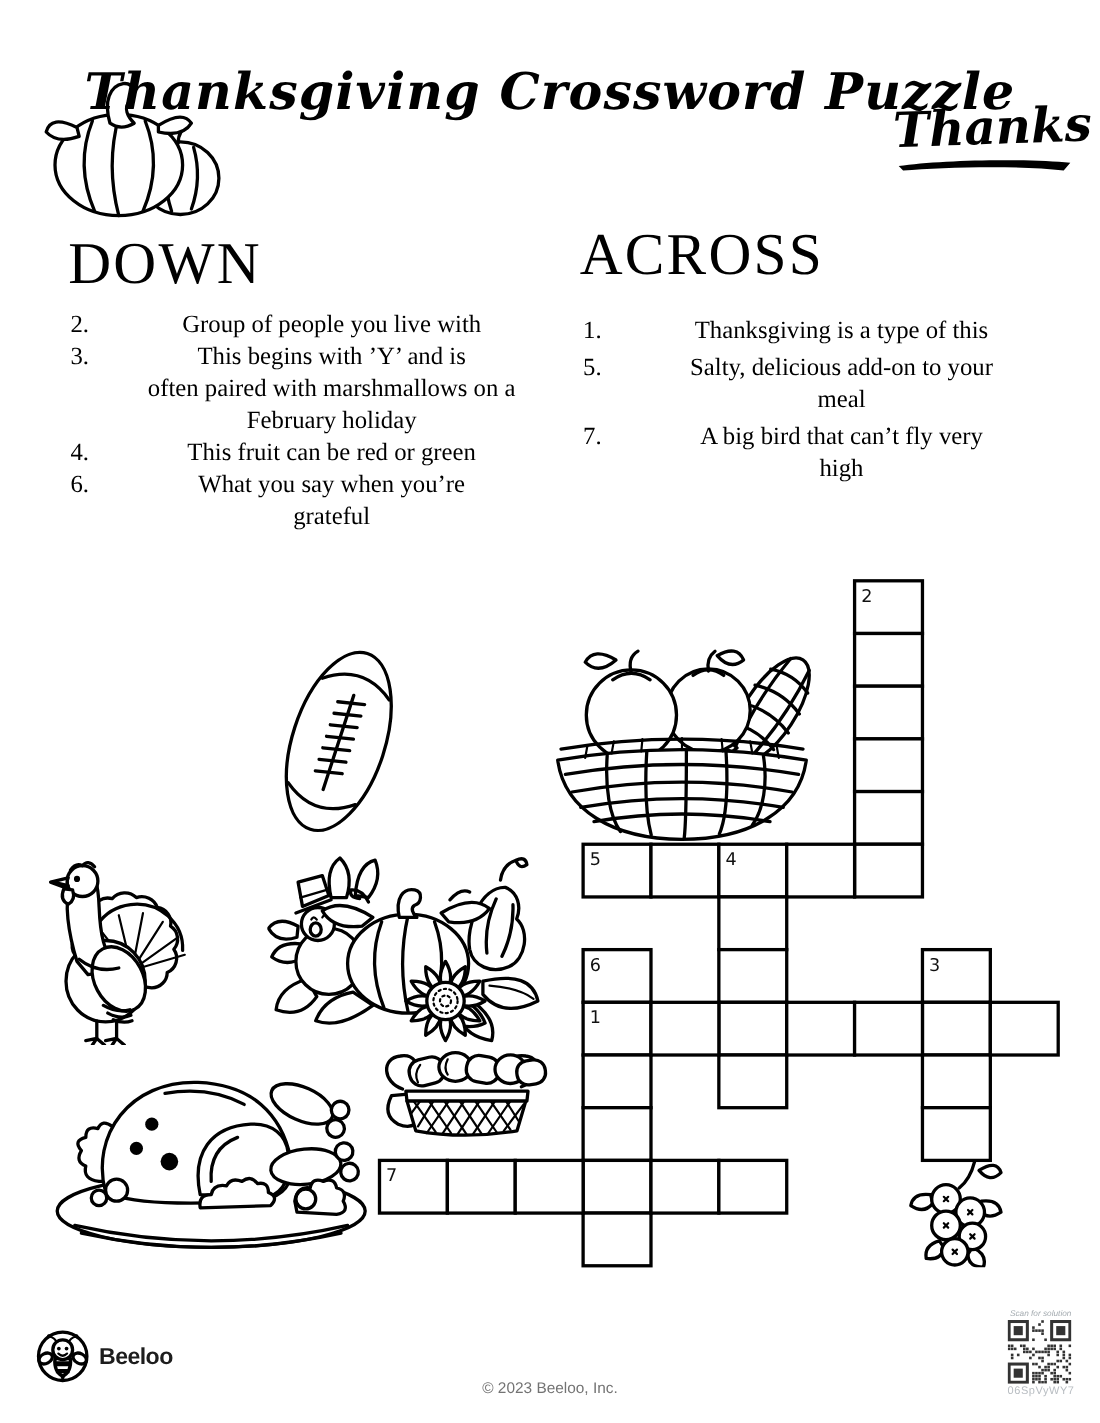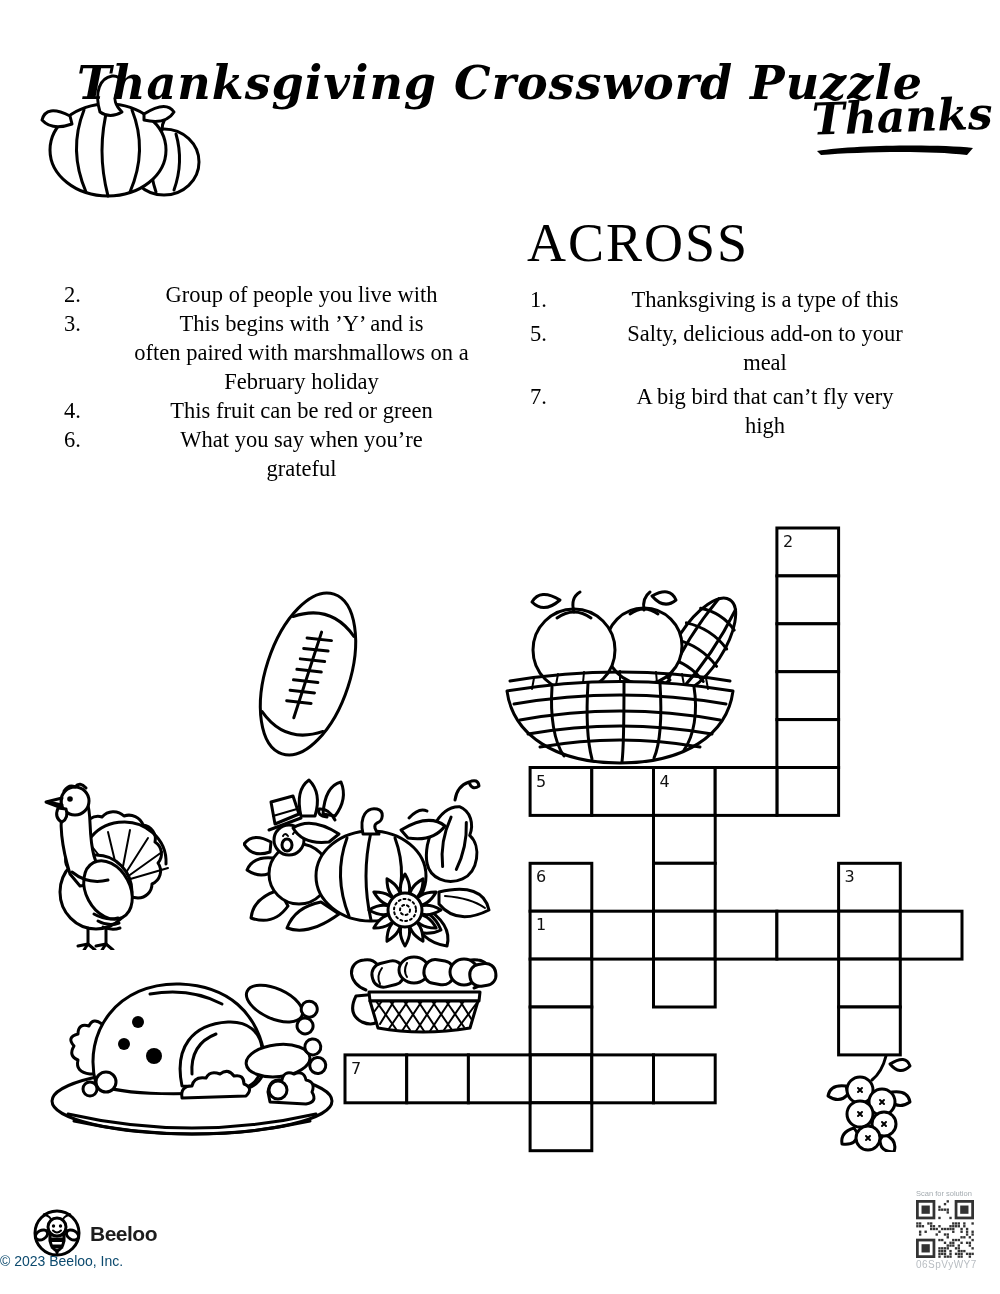--- a/index.html
+++ b/index.html
@@ -28,24 +28,24 @@
   .gcell{fill:#fff;stroke:#000;stroke-width:3;}
   .gnum{font-family:"DejaVu Sans",sans-serif;font-size:16px;fill:#111;}
   
   .art *{stroke:#000;stroke-width:3;fill:#fff;stroke-linecap:round;stroke-linejoin:round;}
   .art .ln{fill:none;}
   .art .blk{fill:#000;stroke:none;}
   .art .thin{stroke-width:2;fill:none;}
   
   .brand-text{font-family:"Liberation Sans",sans-serif;font-weight:bold;
               font-size:21px;letter-spacing:-0.5px;color:#1d1d1d;line-height:48px;}
-  .copyright{left:0;top:1253px;width:1000px;
-             font-family:"Liberation Sans",sans-serif;font-size:14px;color:#0c4a6e;}
-  .qr-caption{left:916px;top:1189px;width:58px;text-align:left;
-              font-family:"Liberation Sans",sans-serif;font-size:7.5px;color:#a4abb0;}
+  .copyright{left:0;top:1253px;width:1000px;text-align:center;
+             font-family:"Liberation Sans",sans-serif;font-size:14px;color:#737373;}
+  .qr-caption{left:916px;top:1189px;width:58px;text-align:right;
+              font-family:"Liberation Sans",sans-serif;font-size:7.5px;color:#a4abb0;font-style:italic;}
   .qr-code-text{left:916px;top:1259px;width:90px;
               font-family:"Liberation Sans",sans-serif;font-size:10px;
               letter-spacing:0.5px;color:#b8bdc2;}
 </style>
 </head>
 <body>
 
 <div class="page">
 
   <svg class="abs art" style="left:36px;top:66px" width="168" height="132" viewBox="0 0 168 132">
@@ -61,20 +61,21 @@
 
   <div class="abs title">Thanksgiving Crossword Puzzle</div>
 
   <div class="abs thanks">
     <div class="thanks-text">Thanks</div>
     <svg width="160" height="14" viewBox="0 0 160 14">
       <path fill="#000" d="M2,9 C40,3 120,2 158,6 L152,13 C110,8 42,10 6,13 Z"></path>
     </svg>
   </div>
 
+  <div class="abs sec-head" style="left:62px;top:212px">DOWN</div>
   <ol class="abs clue-list down" style="left:64px;top:280px;width:445px">
       <li>
         <span class="cnum">2.</span>
         <span class="ctext">Group of people you live with</span>
       </li>
       <li>
         <span class="cnum">3.</span>
         <span class="ctext">This begins with ’Y’ and is
 often paired with marshmallows on a
 February holiday</span>
@@ -83,21 +84,21 @@
         <span class="cnum">4.</span>
         <span class="ctext">This fruit can be red or green</span>
       </li>
       <li>
         <span class="cnum">6.</span>
         <span class="ctext">What you say when you’re
 grateful</span>
       </li>
     </ol>
 
-  <div class="abs sec-head" style="left:527px;top:216px">ACROSS</div>
+  <div class="abs sec-head" style="left:527px;top:204px">ACROSS</div>
   <ol class="abs clue-list across" style="left:530px;top:285px;width:440px">
       <li>
         <span class="cnum">1.</span>
         <span class="ctext">Thanksgiving is a type of this</span>
       </li>
       <li>
         <span class="cnum">5.</span>
         <span class="ctext">Salty, delicious add-on to your
 meal</span>
       </li>

